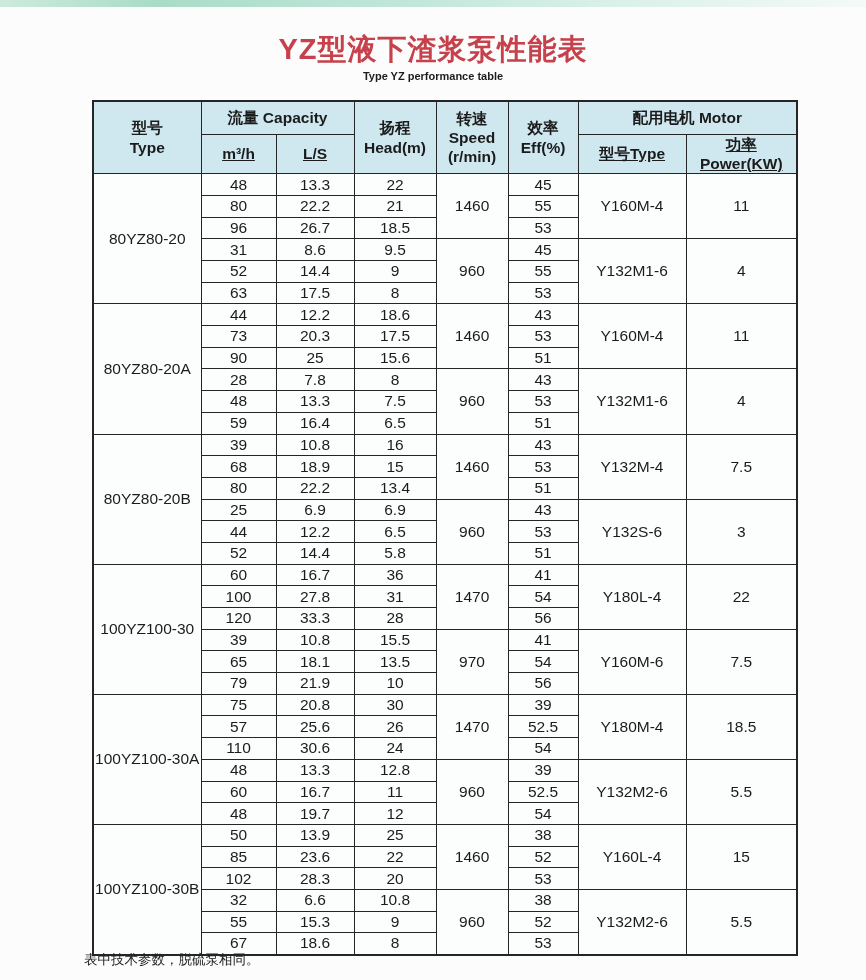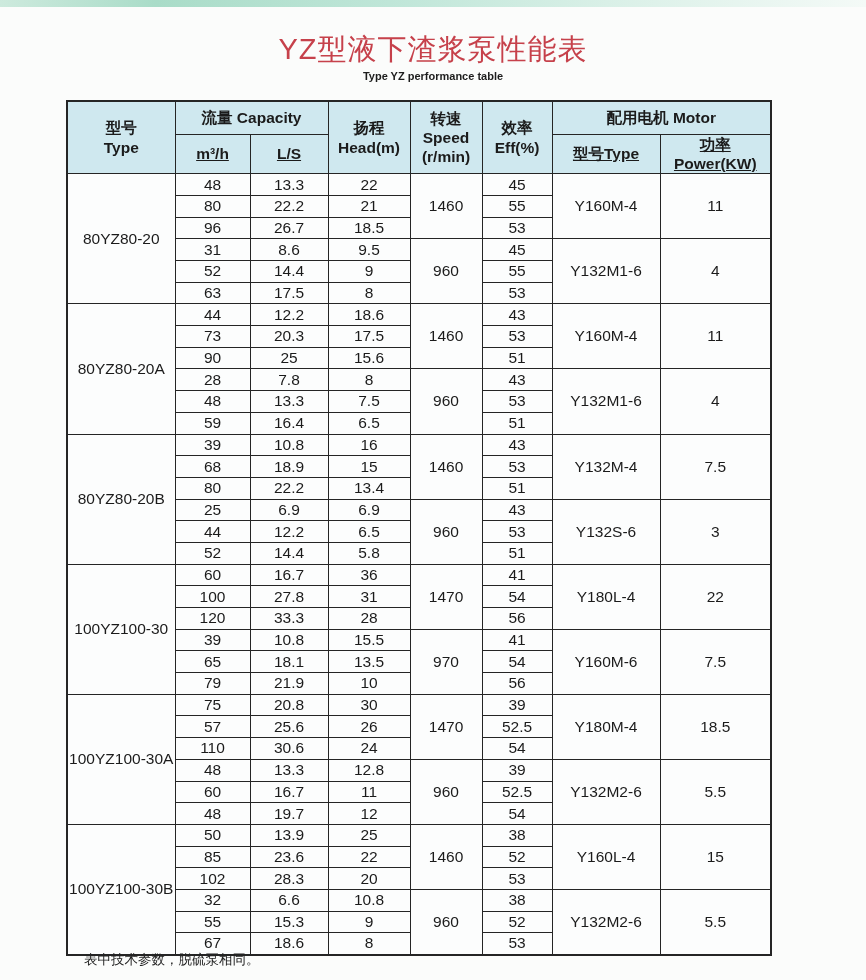--- a/index.html
+++ b/index.html
@@ -10,32 +10,32 @@
     color: #1b1b1b;
     overflow: hidden;
   }
   .top-stripe {
     position: absolute; left: 0; top: 0; width: 866px; height: 7px;
     background: linear-gradient(90deg, #cdeadd 0%, #a9dcc8 18%, #bfe6d8 45%, #d9f0e7 70%, #f4faf7 100%);
   }
   .page-title {
     position: absolute; left: 0; top: 30px; width: 866px;
     text-align: center;
-    font-size: 29px; font-weight: normal;
+    font-size: 29px; font-weight: bold;
     letter-spacing: 1px;
     color: #c6414b;
   }
   .page-subtitle {
     position: absolute; left: 0; top: 70px; width: 866px;
     text-align: center;
     font-size: 11px; font-weight: bold;
     color: #1d1d1d;
   }
   table.perf {
-    position: absolute; left: 66px; top: 100px;
+    position: absolute; left: 92px; top: 100px;
     width: 704px;
     border-collapse: collapse;
     table-layout: fixed;
     border: 2px solid #252525;
   }
   table.perf th, table.perf td {
     border: 1px solid #252525;
     text-align: center;
     vertical-align: middle;
     padding: 0;

